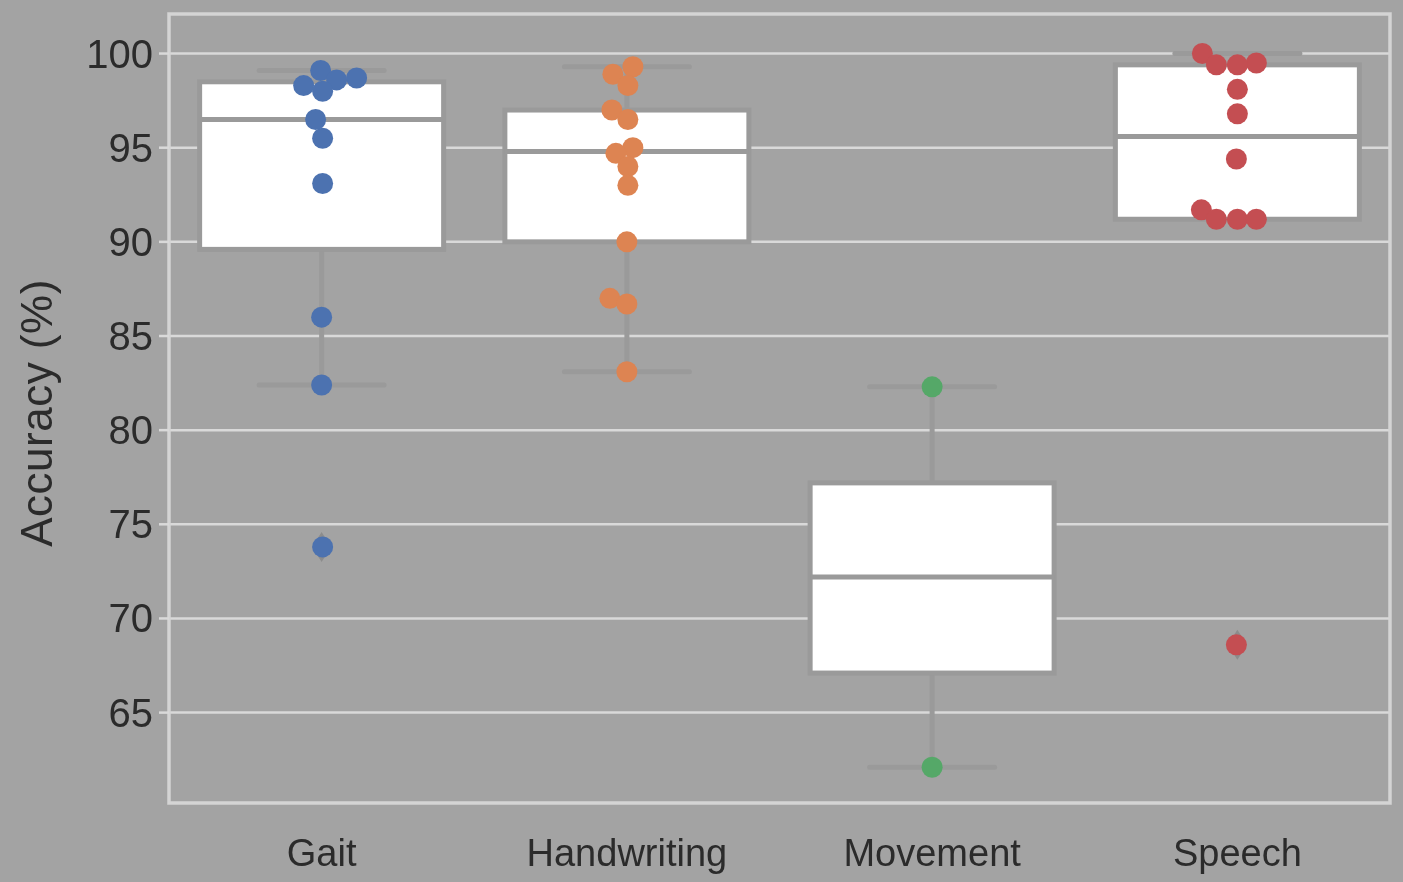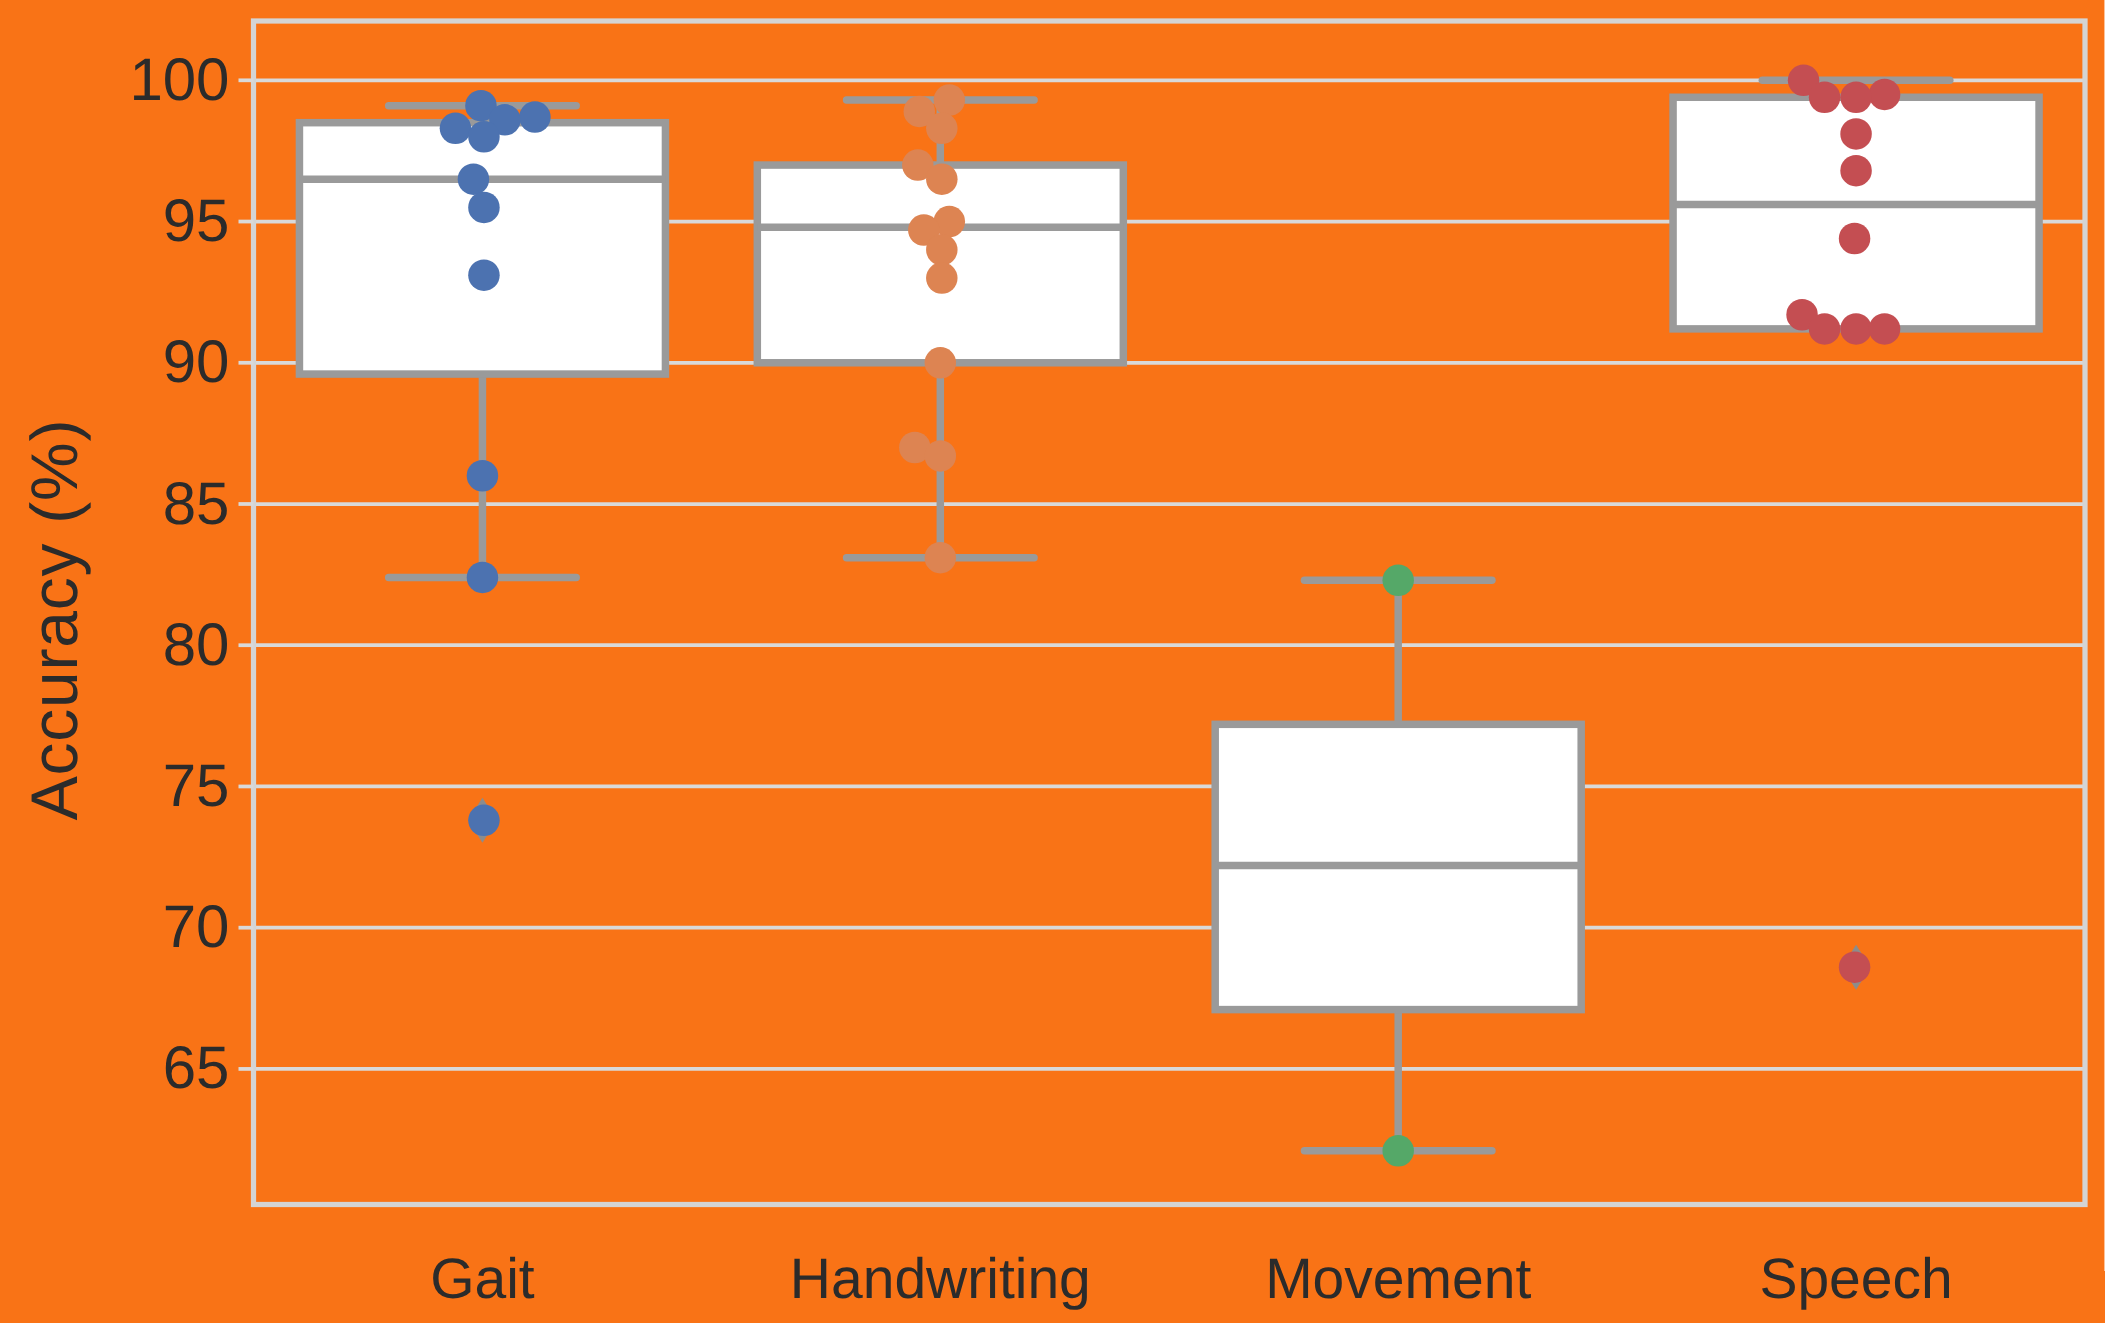--- a/index.html
+++ b/index.html
@@ -5,21 +5,21 @@
   html, body {
     margin: 0;
     padding: 0;
     background: #ffffff;
     font-family: "Liberation Sans", sans-serif;
   }
   .figure {
     position: relative;
     width: 1403px;
     height: 882px;
-    background: #f97316;
+    background: #a3a3a3;
     overflow: hidden;
   }
   #plot {
     position: absolute;
     left: 0;
     top: 0;
   }
   .ylabel {
     position: absolute;
     left: 37px;

